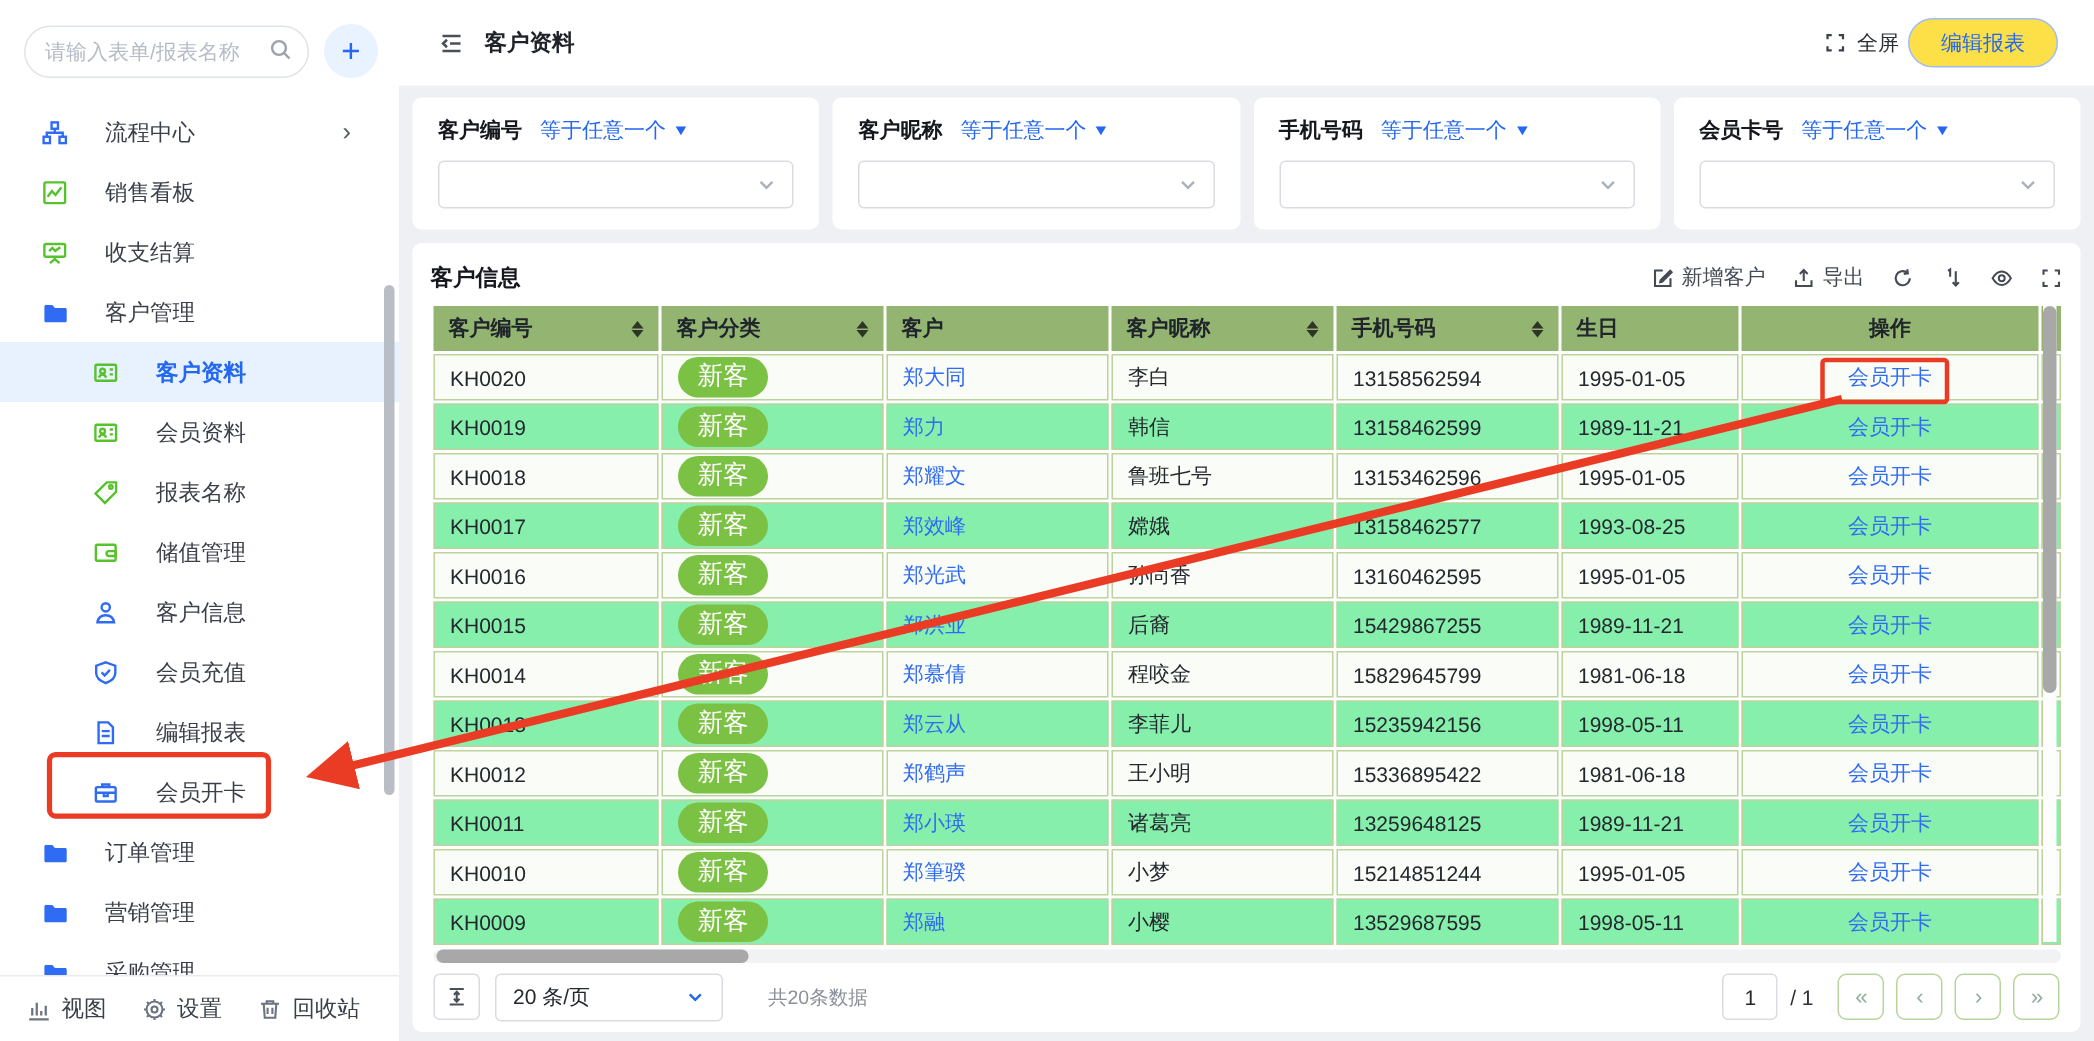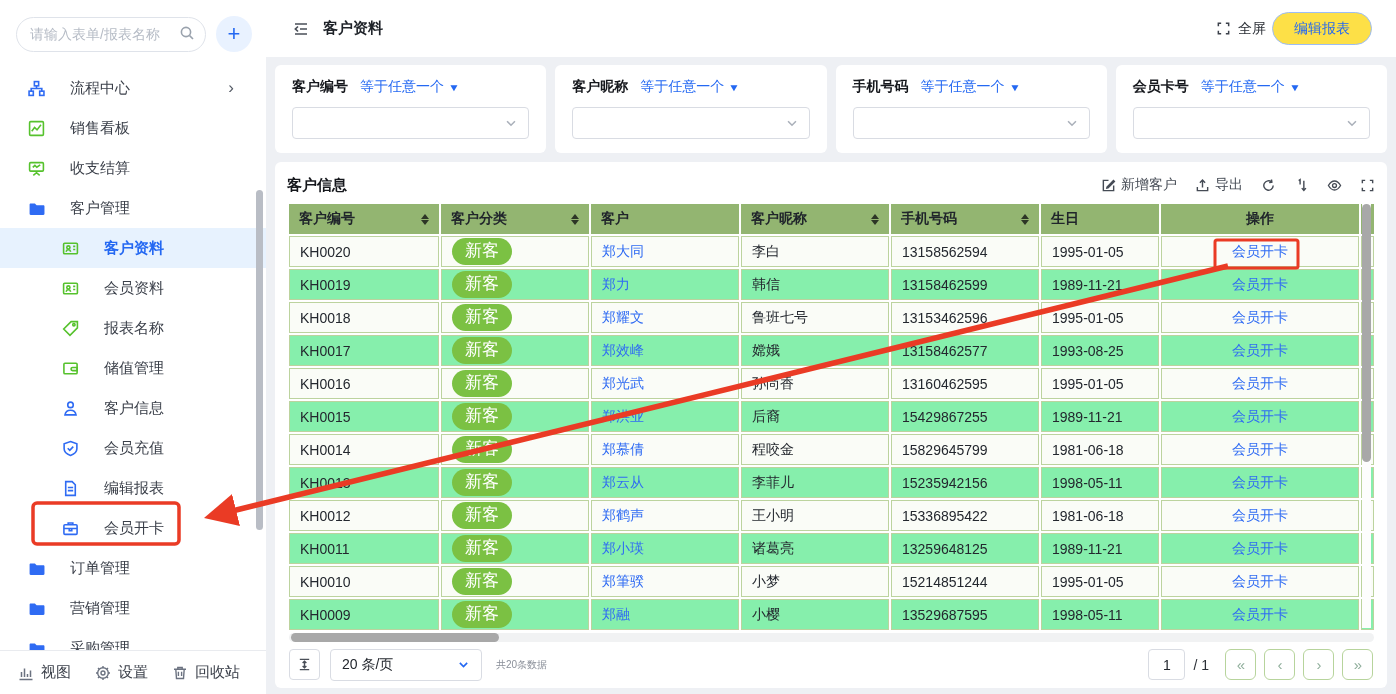--- a/index.html
+++ b/index.html
@@ -71,21 +71,21 @@
   a.cell-link { color:#2f6bf3; text-decoration:none; cursor:pointer; }
   .vscroll { position:absolute; top:2px; right:4px; width:9px; height:424px; background:#fdfdfd; }
   .vthumb { width:9px; height:258px; background:#a8a8a8; border-radius:5px; }
   .hscroll { height:9px; margin:1px 2px 0; background:#f1f2f3; border-radius:5px; position:relative; width:1085px; }
   .hthumb { position:absolute; left:2px; top:0; width:208px; height:9px; background:#a8a8a8; border-radius:5px; }
   
   .pager { height:49px; display:flex; align-items:center; gap:10px; padding:0 2px; }
   .icon-btn { width:31px; height:31px; border:1px solid #d9dce3; border-radius:4px; background:#fff; display:flex; align-items:center; justify-content:center; color:#4a4f58; cursor:pointer; }
   .size-select { width:152px; height:32px; border:1px solid #d9dce3; border-radius:4px; display:flex; align-items:center; padding:0 11px; font-size:14px; color:#23272e; cursor:pointer; }
   .size-select svg { margin-left:auto; color:#2468f2; }
-  .total-txt { color:#8a8f99; font-size:10px; margin-left:4px; }
+  .total-txt { color:#8a8f99; font-size:13px; margin-left:20px; }
   .pager-right { margin-left:auto; display:flex; align-items:center; gap:8px; }
   .page-input { width:37px; height:31px; border:1px solid #d9dce3; border-radius:4px; text-align:center; font-size:14px; color:#23272e; outline:none; font-family:inherit; }
   .of-label { color:#2b2f36; font-size:14px; margin-right:8px; }
   .pg-btn { width:31px; height:31px; border:1.5px solid #b7d49c; border-radius:6px; background:#fff; color:#8fae9b; font-size:15px; display:flex; align-items:center; justify-content:center; cursor:pointer; letter-spacing:-1px; }
   
   .overlay { position:fixed; left:0; top:0; width:1396px; height:694px; pointer-events:none; z-index:50; }
 </style>
 </head>
 <body>
 

